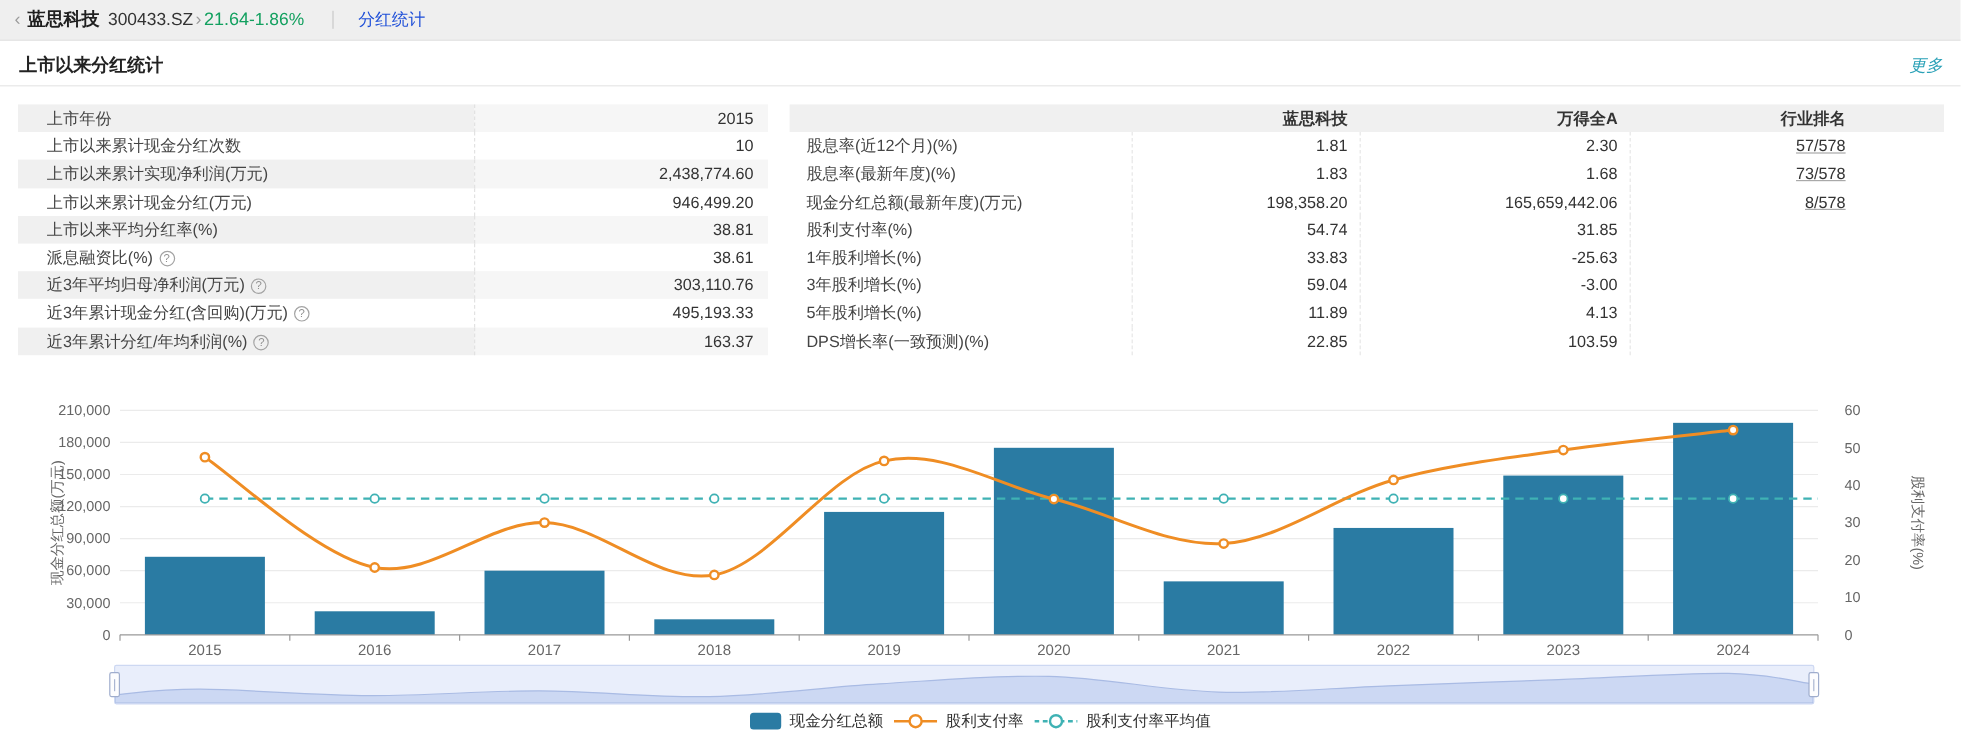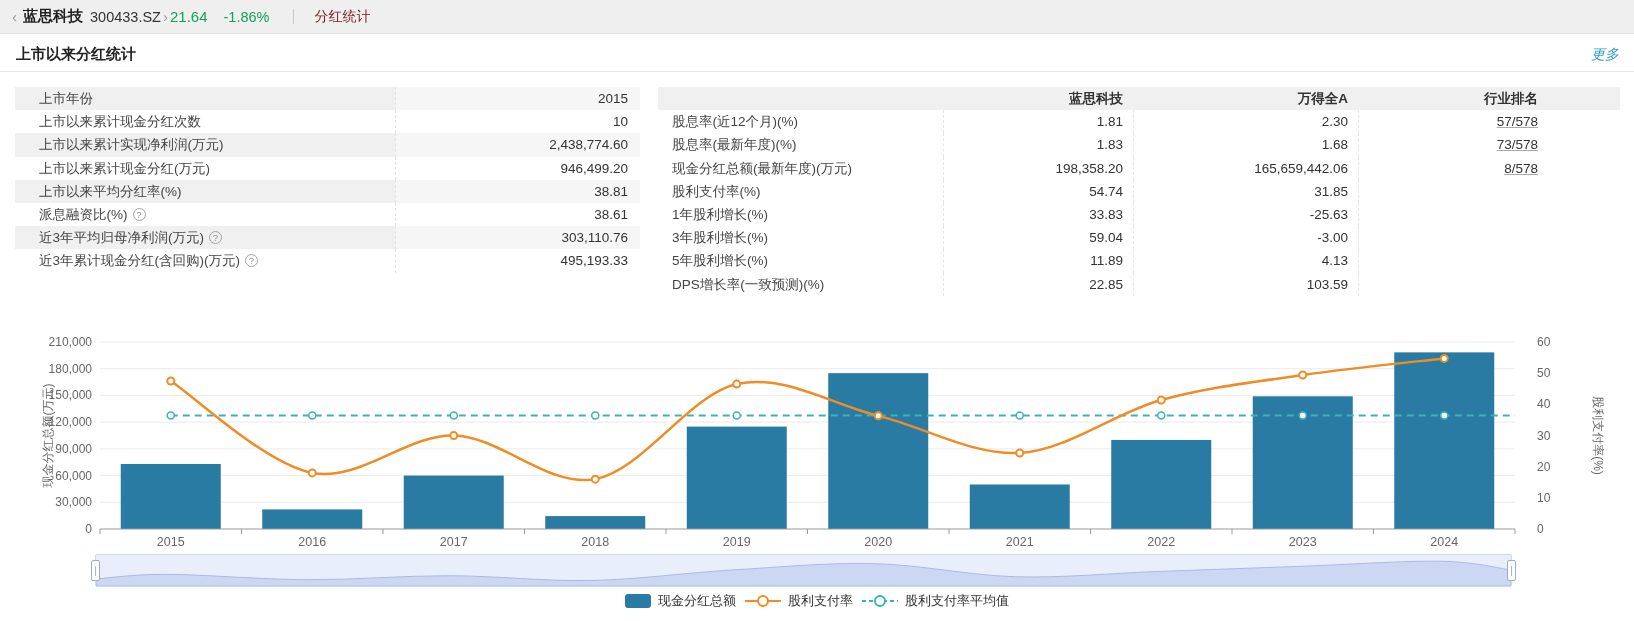--- a/index.html
+++ b/index.html
@@ -9,23 +9,23 @@
     font-family:"Liberation Sans","DejaVu Sans",sans-serif; background:#fff; color:#333;
   }
   
   .topbar { position:absolute; top:0; left:0; width:1634px; height:34px;
     background:#efefef; border-bottom:1px solid #e3e3e3;
     display:flex; align-items:center; padding-left:10px; font-size:14px; }
   .chev { color:#9b9b9b; font-size:15px; padding:0 2px; }
   .stock-name { font-weight:bold; font-size:15px; color:#1f1f1f; margin-left:4px; }
   .stock-code { margin-left:7px; color:#333; font-size:14.5px; }
   .price { font-size:15px; }
-  .chg { margin-left:16px; font-size:14.5px; }
+  .chg { font-size:14.5px; }
   .vdiv { width:1px; height:15px; background:#c9c9c9; margin:0 20px 0 24px; }
-  .tabname { color:#7f1d1d; }
+  .tabname { color:#1d4ed8; }
   
   .card { position:absolute; top:38px; left:0; width:1634px; height:583px; background:#fff; }
   .sec-head { position:absolute; top:0; left:0; width:1634px; height:34px;
     display:flex; align-items:center; justify-content:space-between;
     padding:0 15px 0 16px; border-bottom:1px solid #e7e7e7; }
   .sec-title { font-size:15px; font-weight:bold; color:#222; }
   .more { font-size:14px; cursor:pointer; }
   
   .tables { position:absolute; top:49px; left:15px; width:1605px; display:flex; }
   .tbl { font-size:13.5px; }
@@ -114,20 +114,24 @@
             <div class="lbl">派息融资比(%)<span class="help">?</span></div>
             <div class="val">38.61</div>
           </div>
           <div class="tr">
             <div class="lbl">近3年平均归母净利润(万元)<span class="help">?</span></div>
             <div class="val">303,110.76</div>
           </div>
           <div class="tr">
             <div class="lbl">近3年累计现金分红(含回购)(万元)<span class="help">?</span></div>
             <div class="val">495,193.33</div>
+          </div>
+          <div class="tr">
+            <div class="lbl">近3年累计分红/年均利润(%)<span class="help">?</span></div>
+            <div class="val">163.37</div>
           </div>
         </div>
       <div class="tbl rt" id="right-table">
           <div class="tr hd">
             <div class="lbl"></div>
             <div class="c c1">蓝思科技</div>
             <div class="c c2">万得全A</div>
             <div class="c c3">行业排名</div>
             <div class="sp"></div>
           </div>

